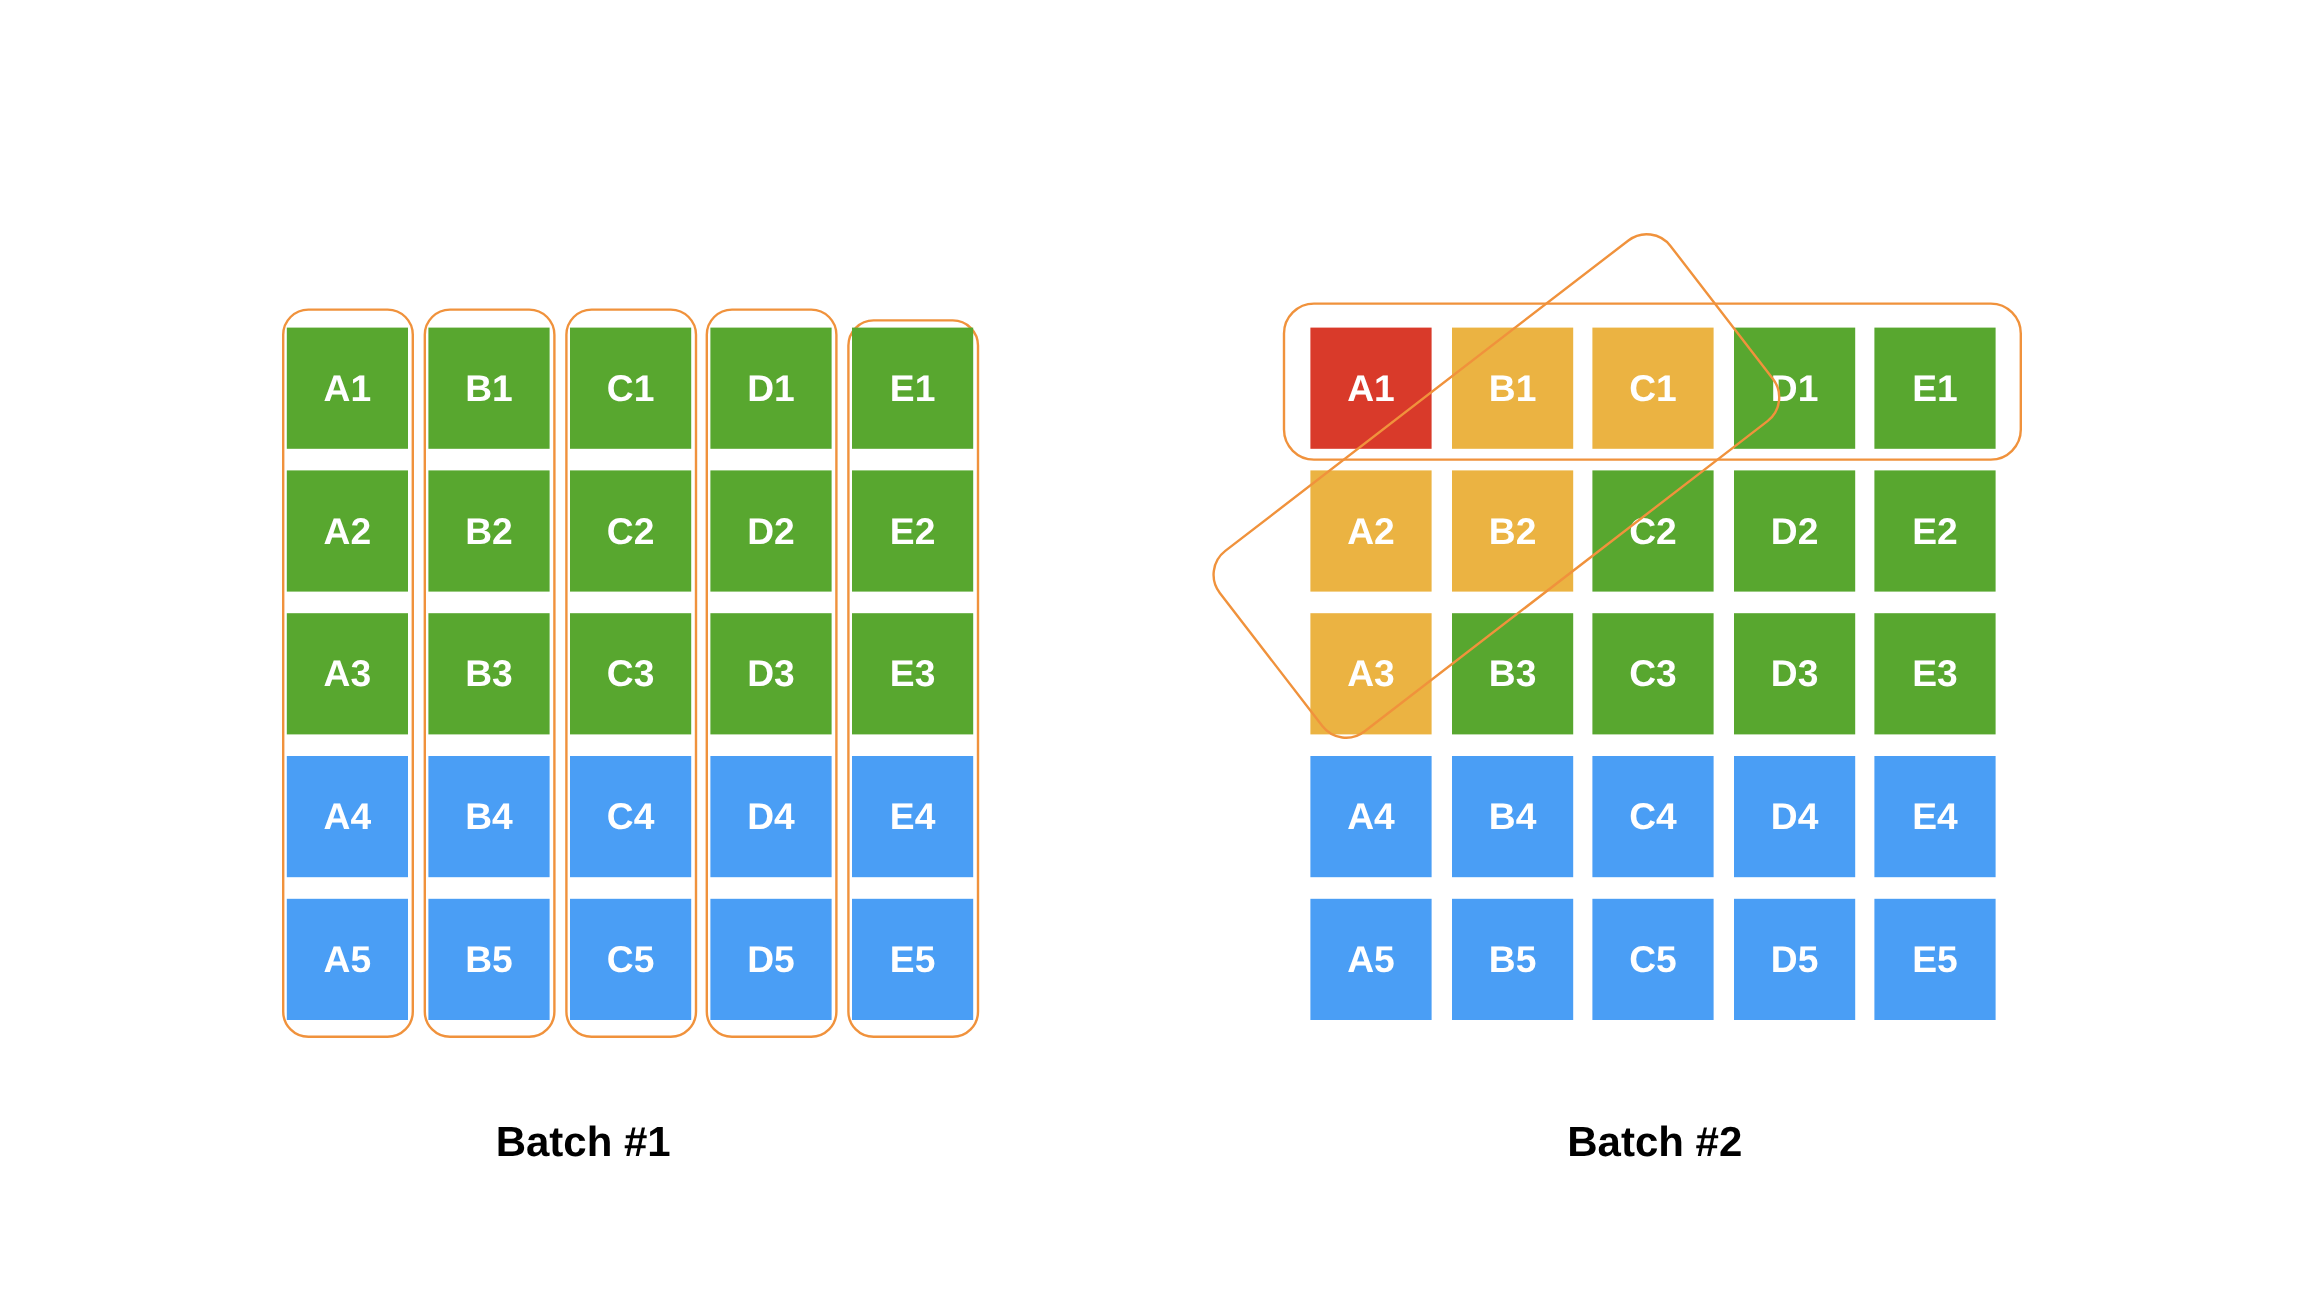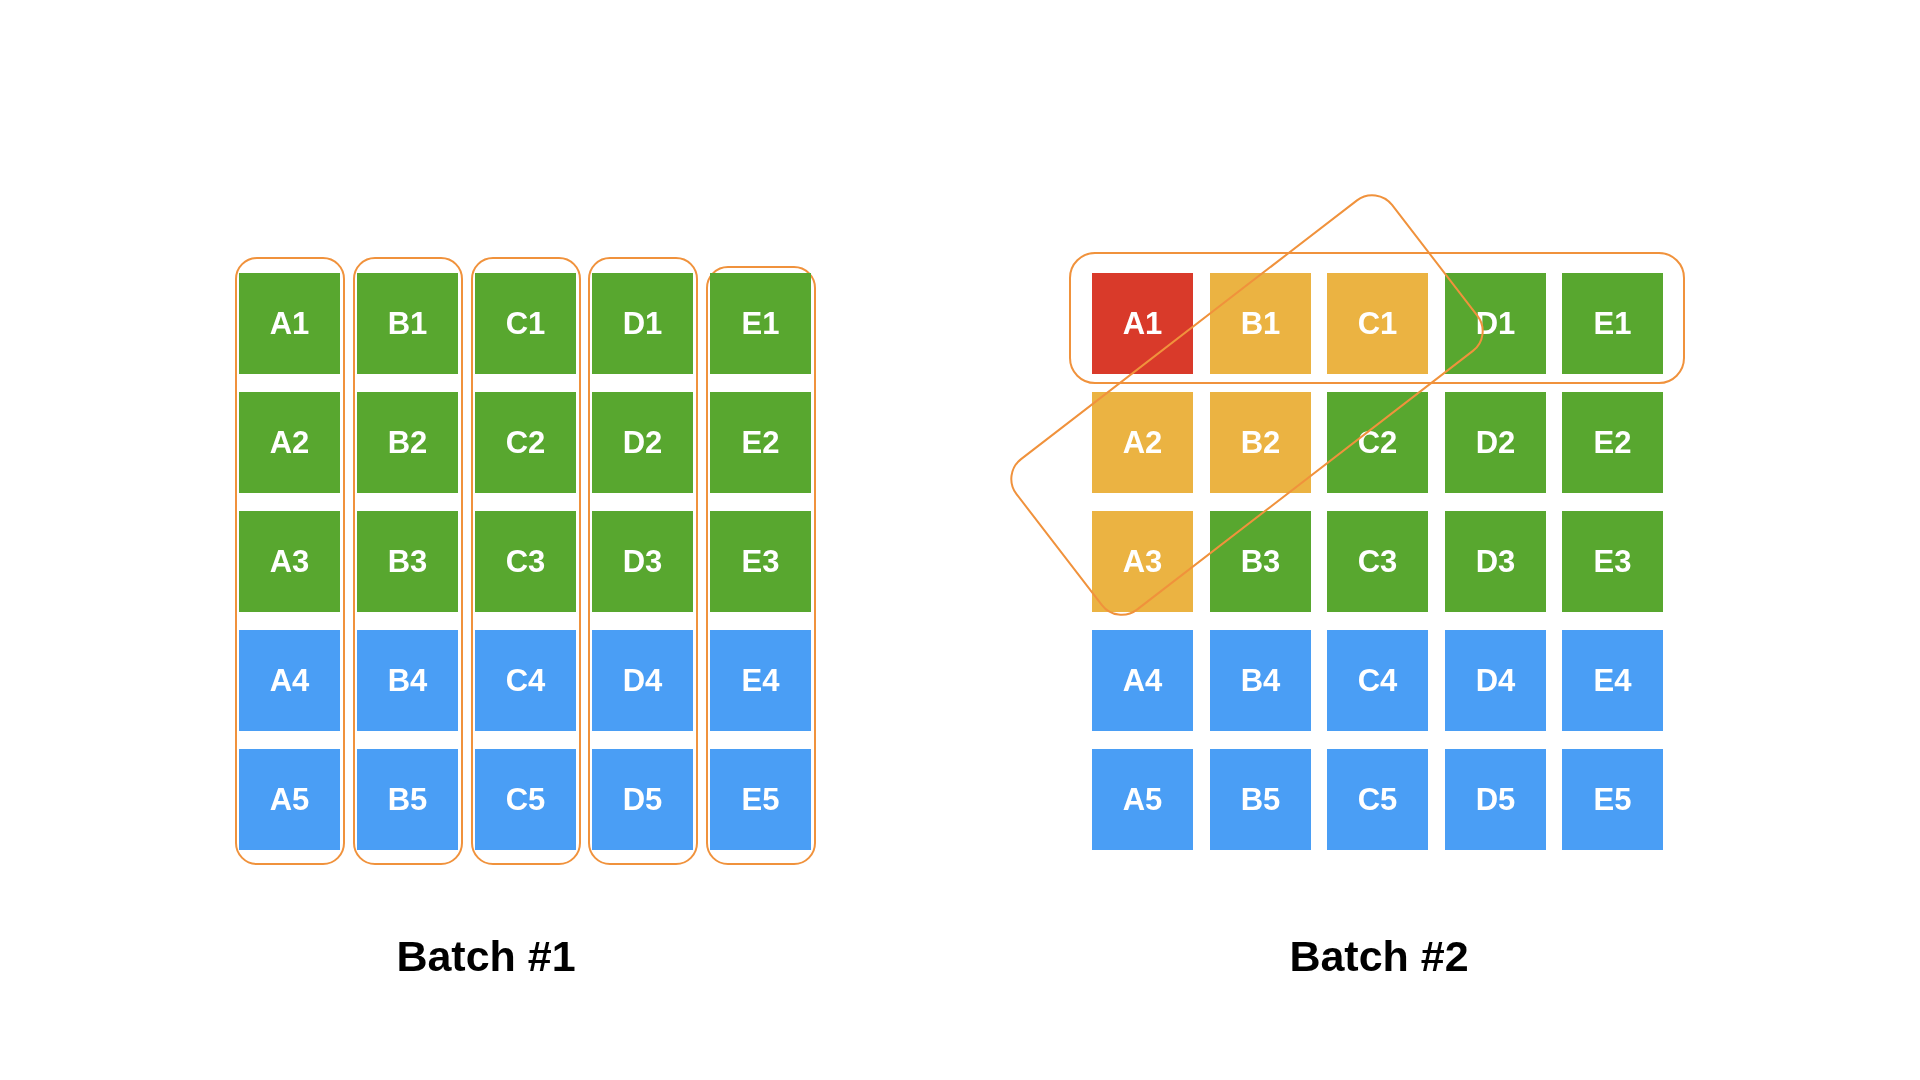--- a/index.html
+++ b/index.html
@@ -21,21 +21,21 @@
     position: absolute;
     border: 2.5px solid #F0923C;
     box-sizing: border-box;
     border-radius: 24px;
     pointer-events: none;
     background: transparent;
   }
   .caption {
     position: absolute;
     transform: translateX(-50%);
-    font-weight: bold; font-size: 43px;
+    font-weight: bold; font-size: 35px;
     white-space: nowrap;
   }
 </style>
 </head>
 <body style="background: rgb(255, 255, 255);">
 
 <div class="canvas">
 
   <div id="batch1">
     <div id="batch1-outlines">

